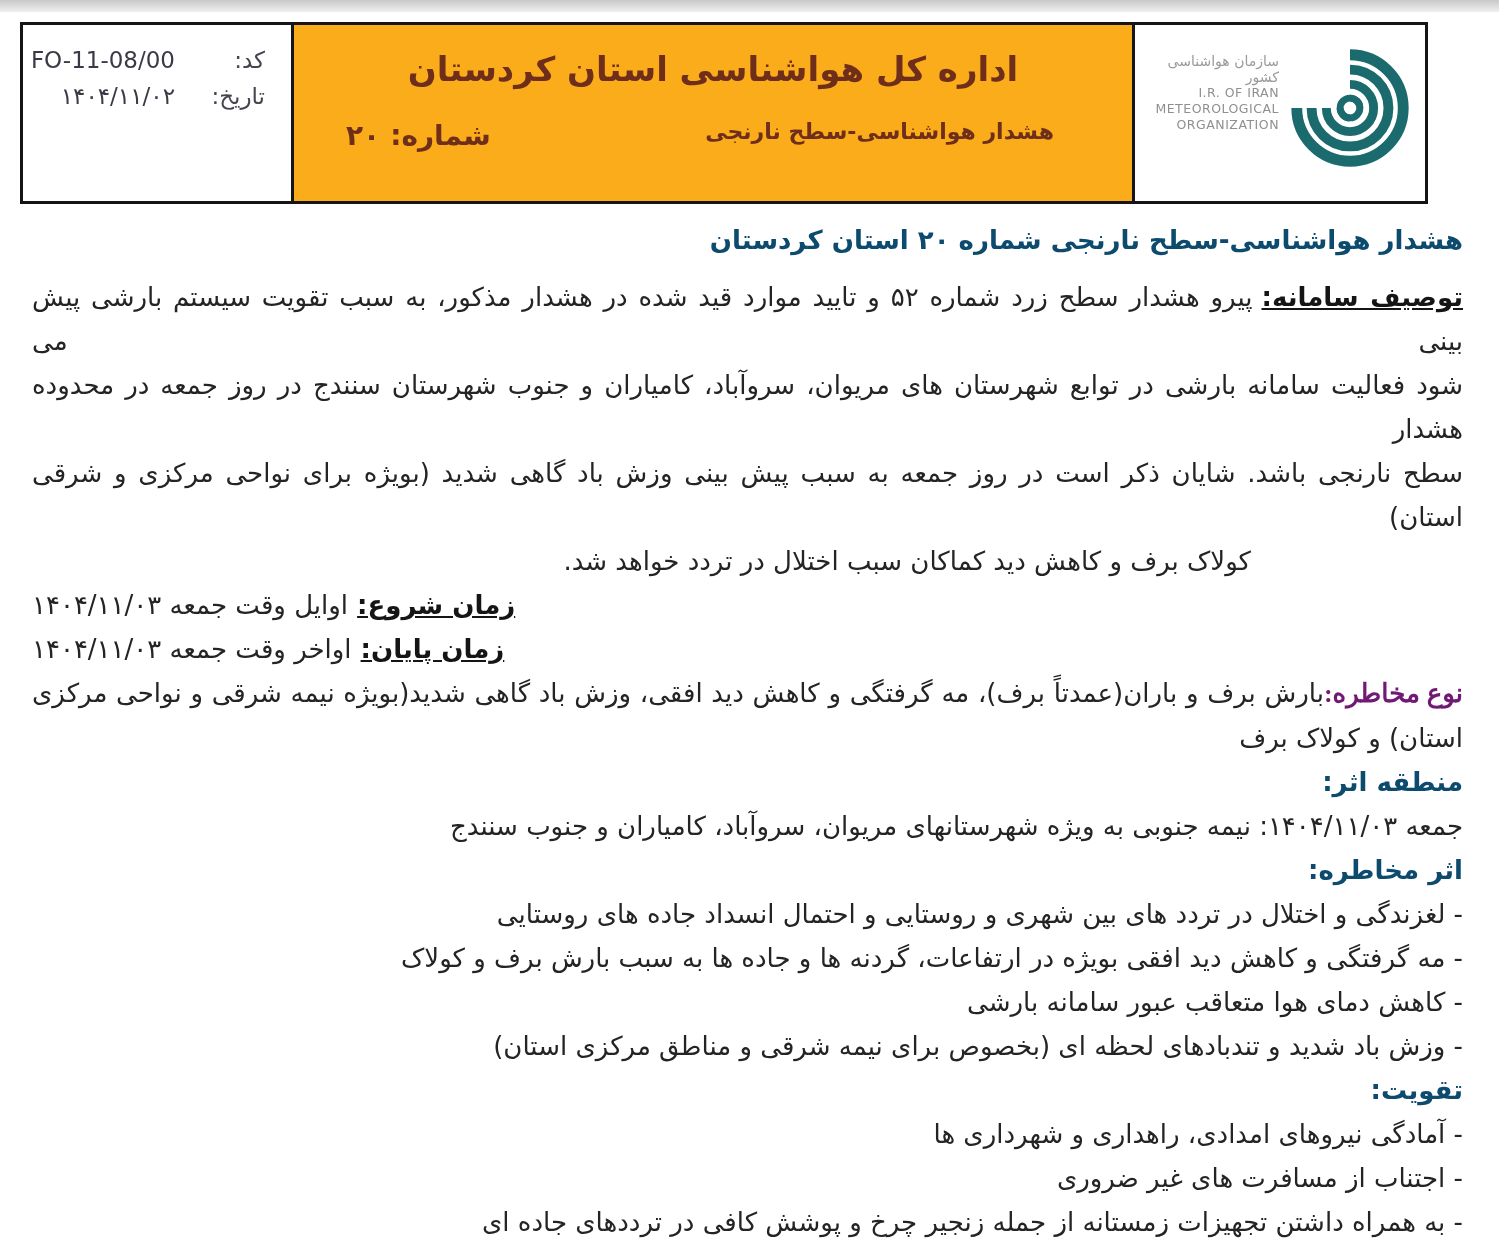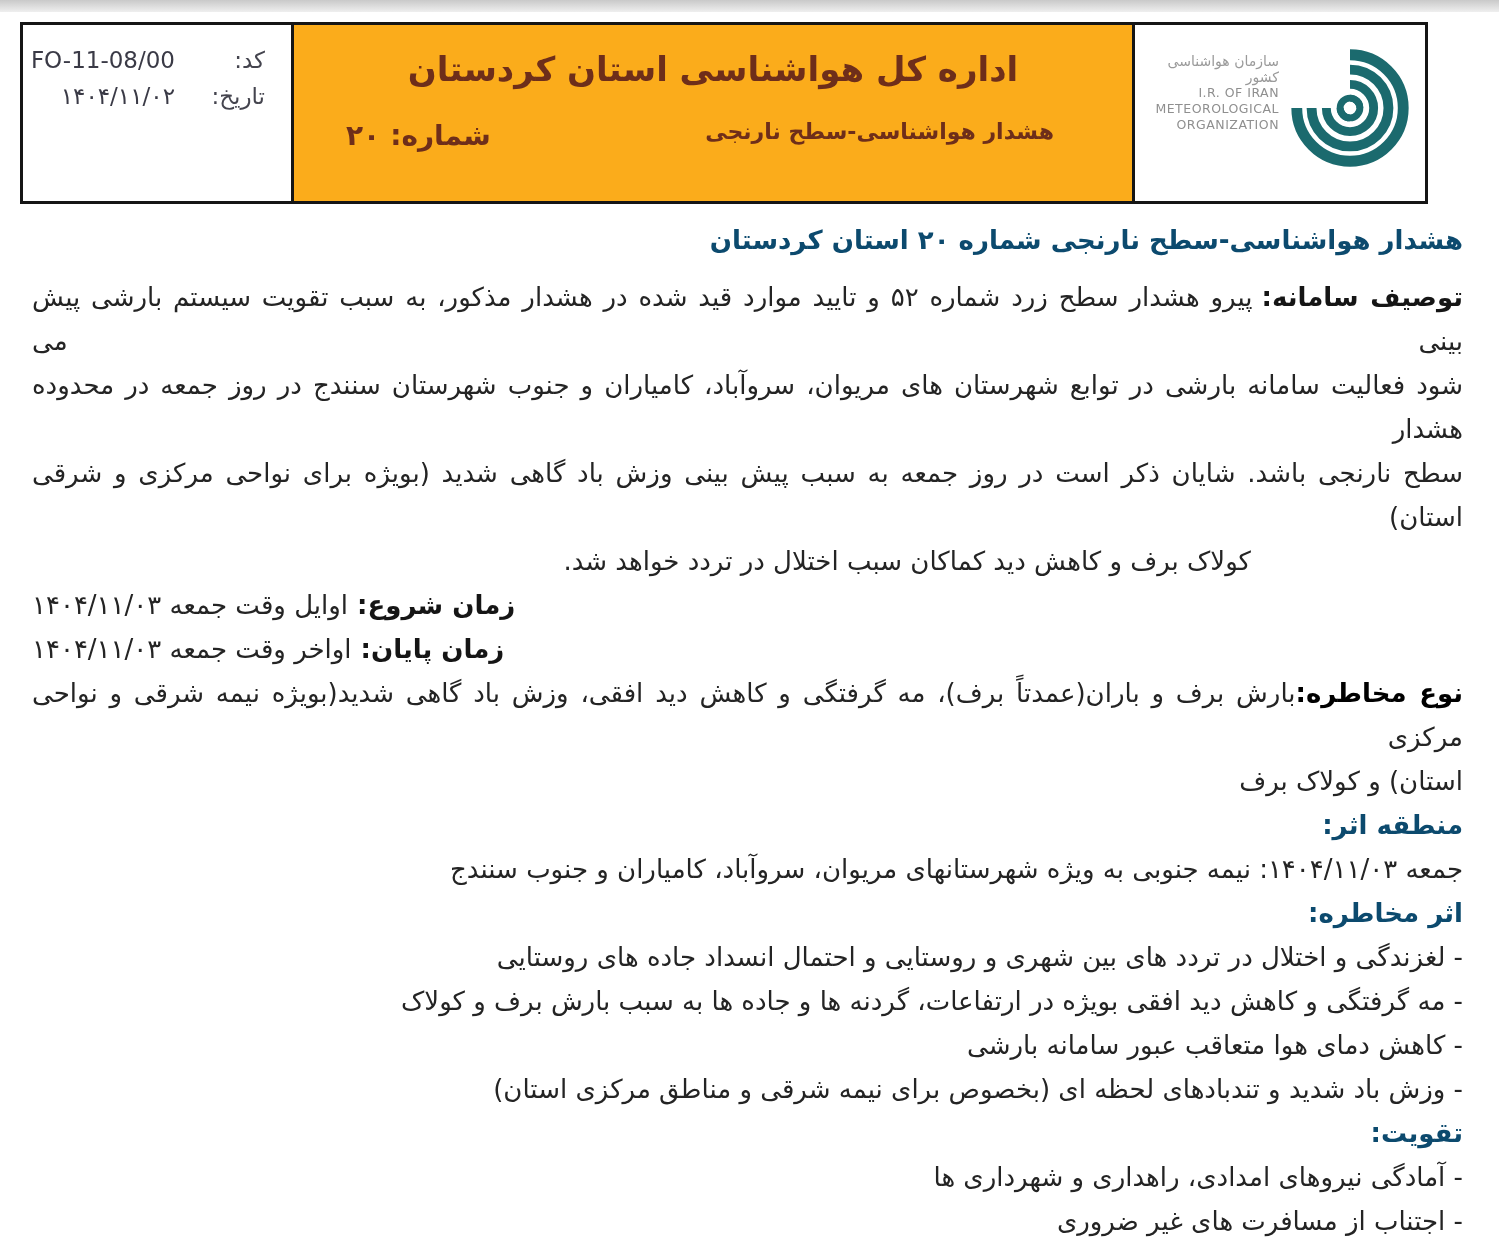--- a/index.html
+++ b/index.html
@@ -23,22 +23,22 @@
   .num{font-size:28px;font-weight:bold;color:#6e2e1a;display:flex;gap:10px;}
   .hdr-logo{width:296px;height:182px;margin-left:-3px;display:flex;align-items:flex-start;justify-content:flex-end;padding:14px 6px 0 0;direction:ltr;}
   .logo-text{direction:ltr;text-align:right;color:#8f8f8f;font-size:12.5px;line-height:16px;letter-spacing:.5px;margin-top:14px;}
   .logo-text .fa{font-size:14px;color:#9a9a9a;}
   .spiral{flex:0 0 auto;margin-left:2px;}
   
   .doc-body{direction:rtl;text-align:right;padding:14px 36px 0 32px;font-size:26px;color:#242424;}
   .line{line-height:44px;white-space:nowrap;}
   .bold{font-weight:bold;color:#0c4a6e;}
   .just{text-align:justify;text-align-last:justify;white-space:normal;}
-  .lbl{font-weight:bold;color:#151515;margin-left:9px;}
-  .lbl0{font-weight:bold;color:#000000;}
+  .lbl{font-weight:bold;color:#151515;margin-left:9px;text-decoration:underline;}
+  .lbl0{font-weight:bold;color:#701a75;font-family:Liberation Serif, serif;}
   .h1{margin-bottom:13px;}
   .ind1{margin-left:0;padding-left:0;margin-right:0;text-align:left;padding-right:0;}
   .ind1{padding-right:110px;}
   .ind2{padding-right:212px;}
 </style>
 </head>
 <body>
 
 <div class="scan-edge"></div>
 

